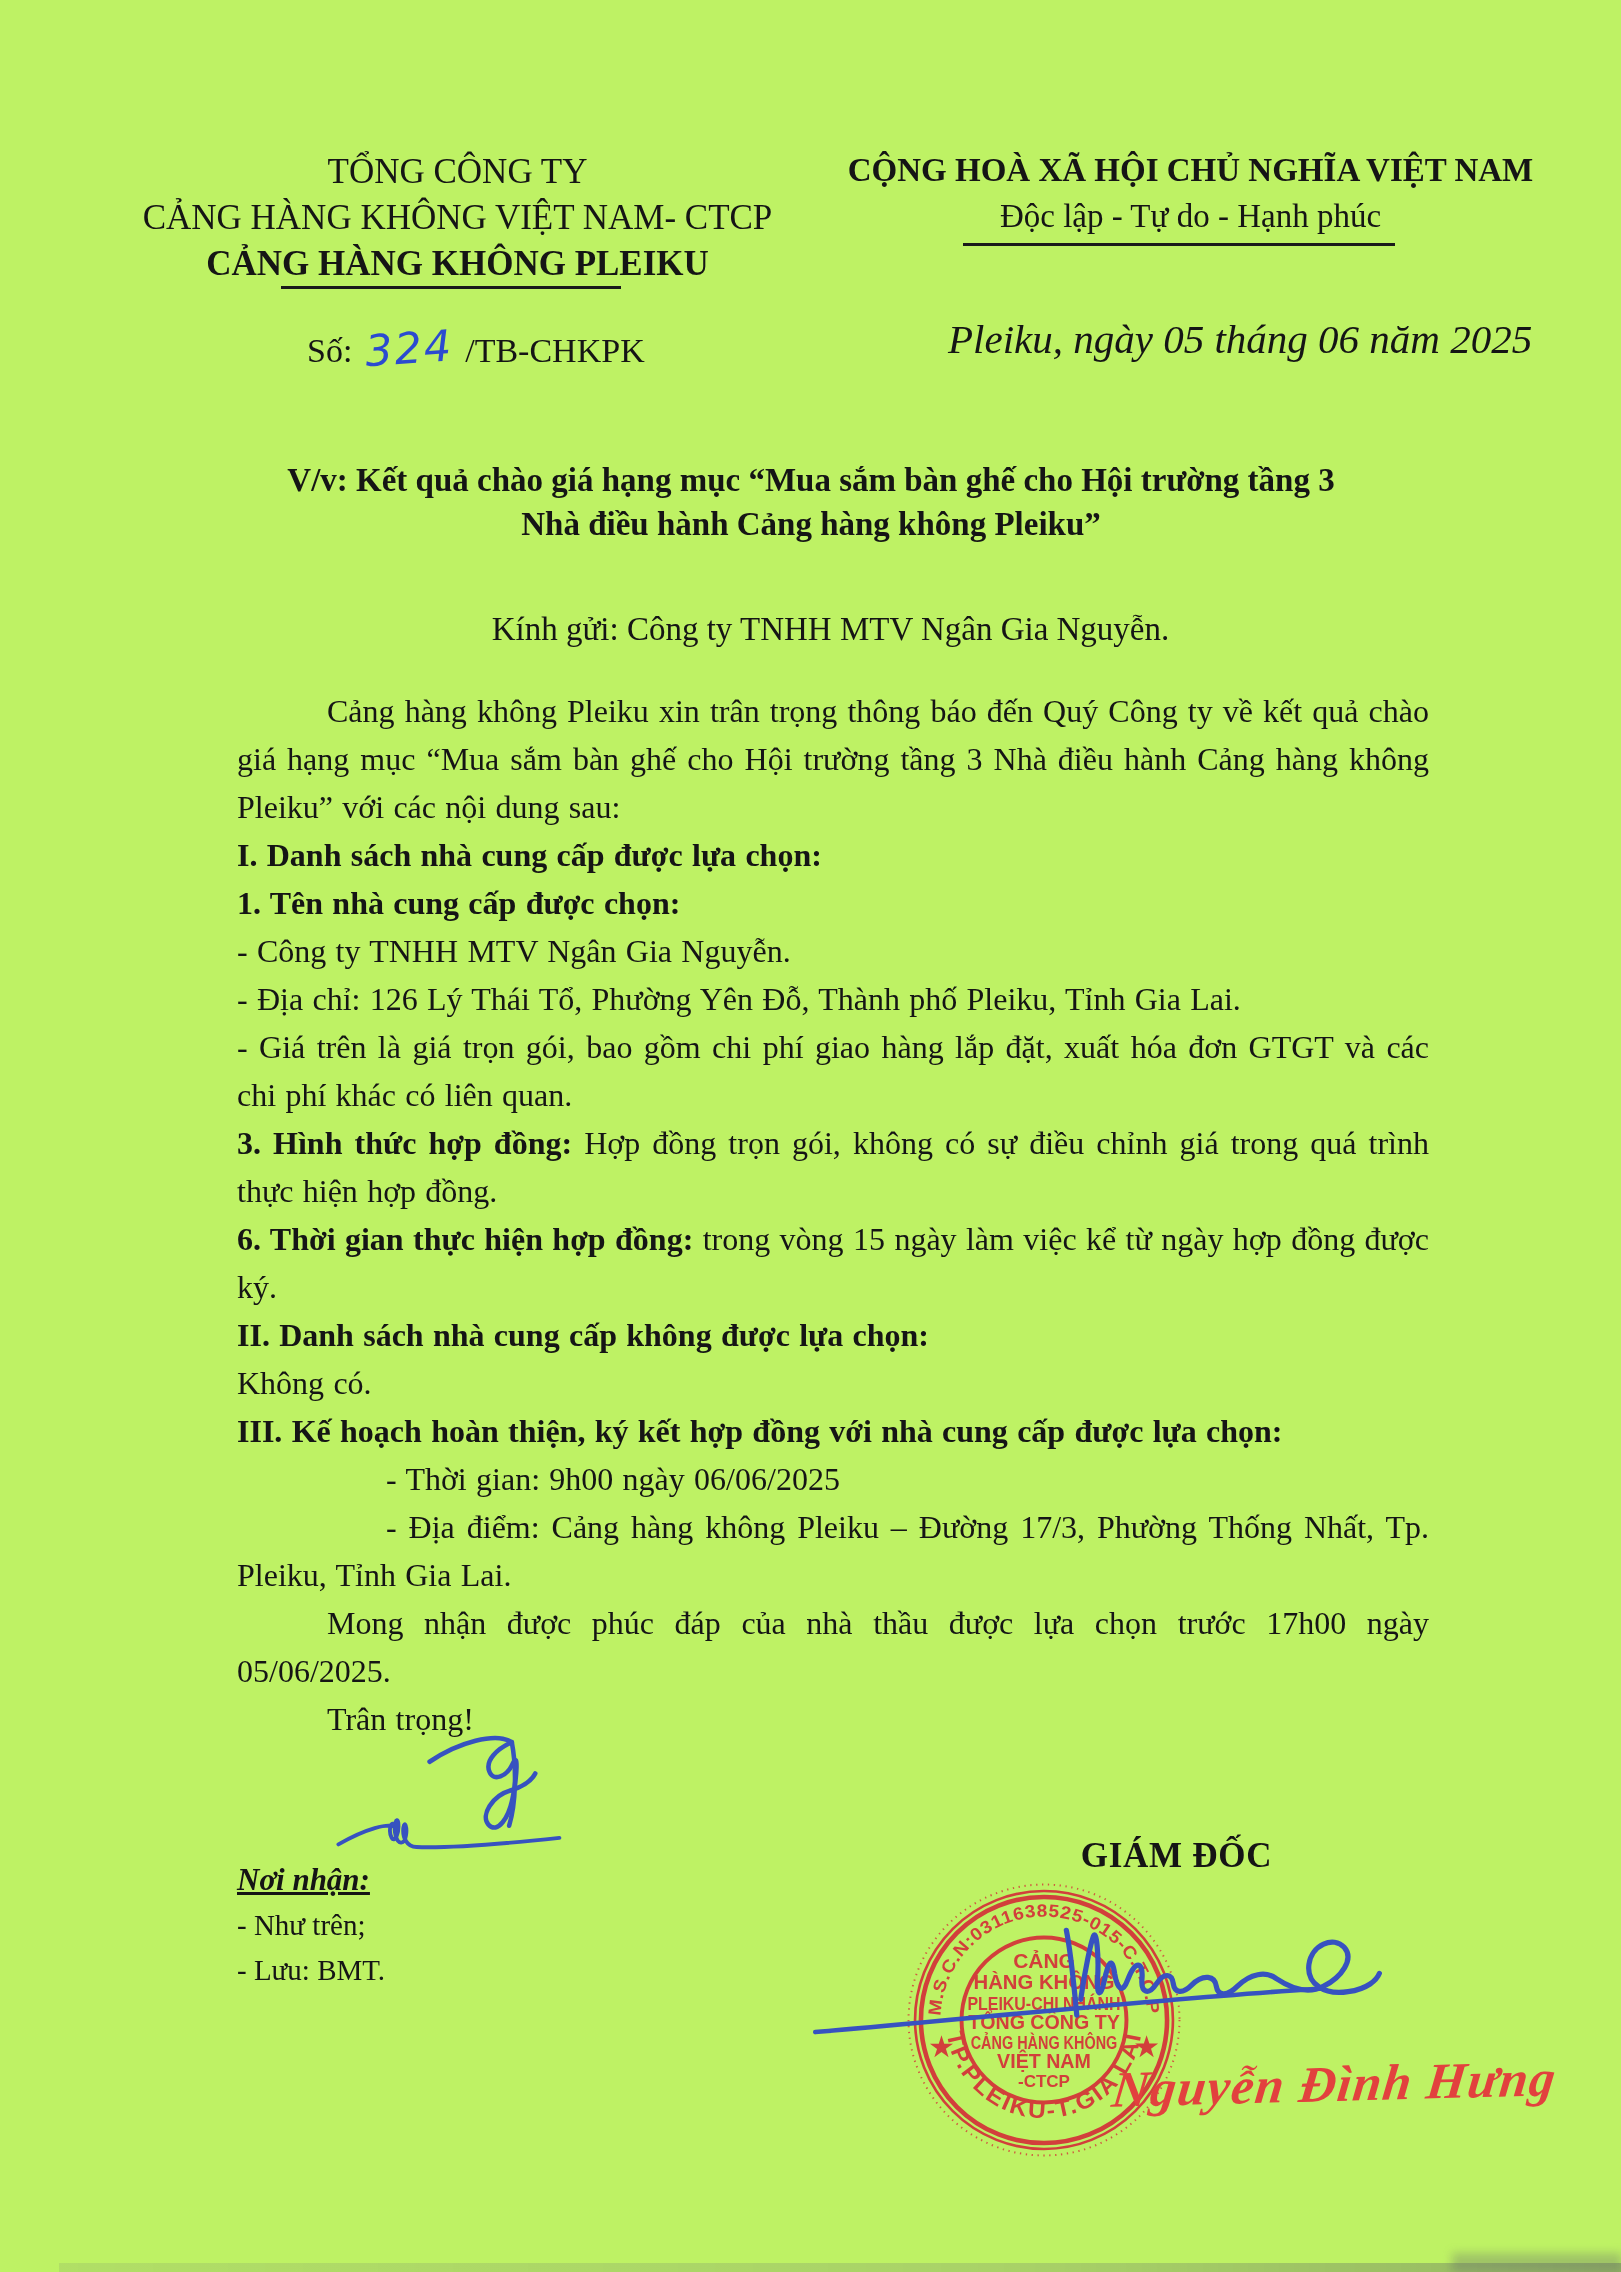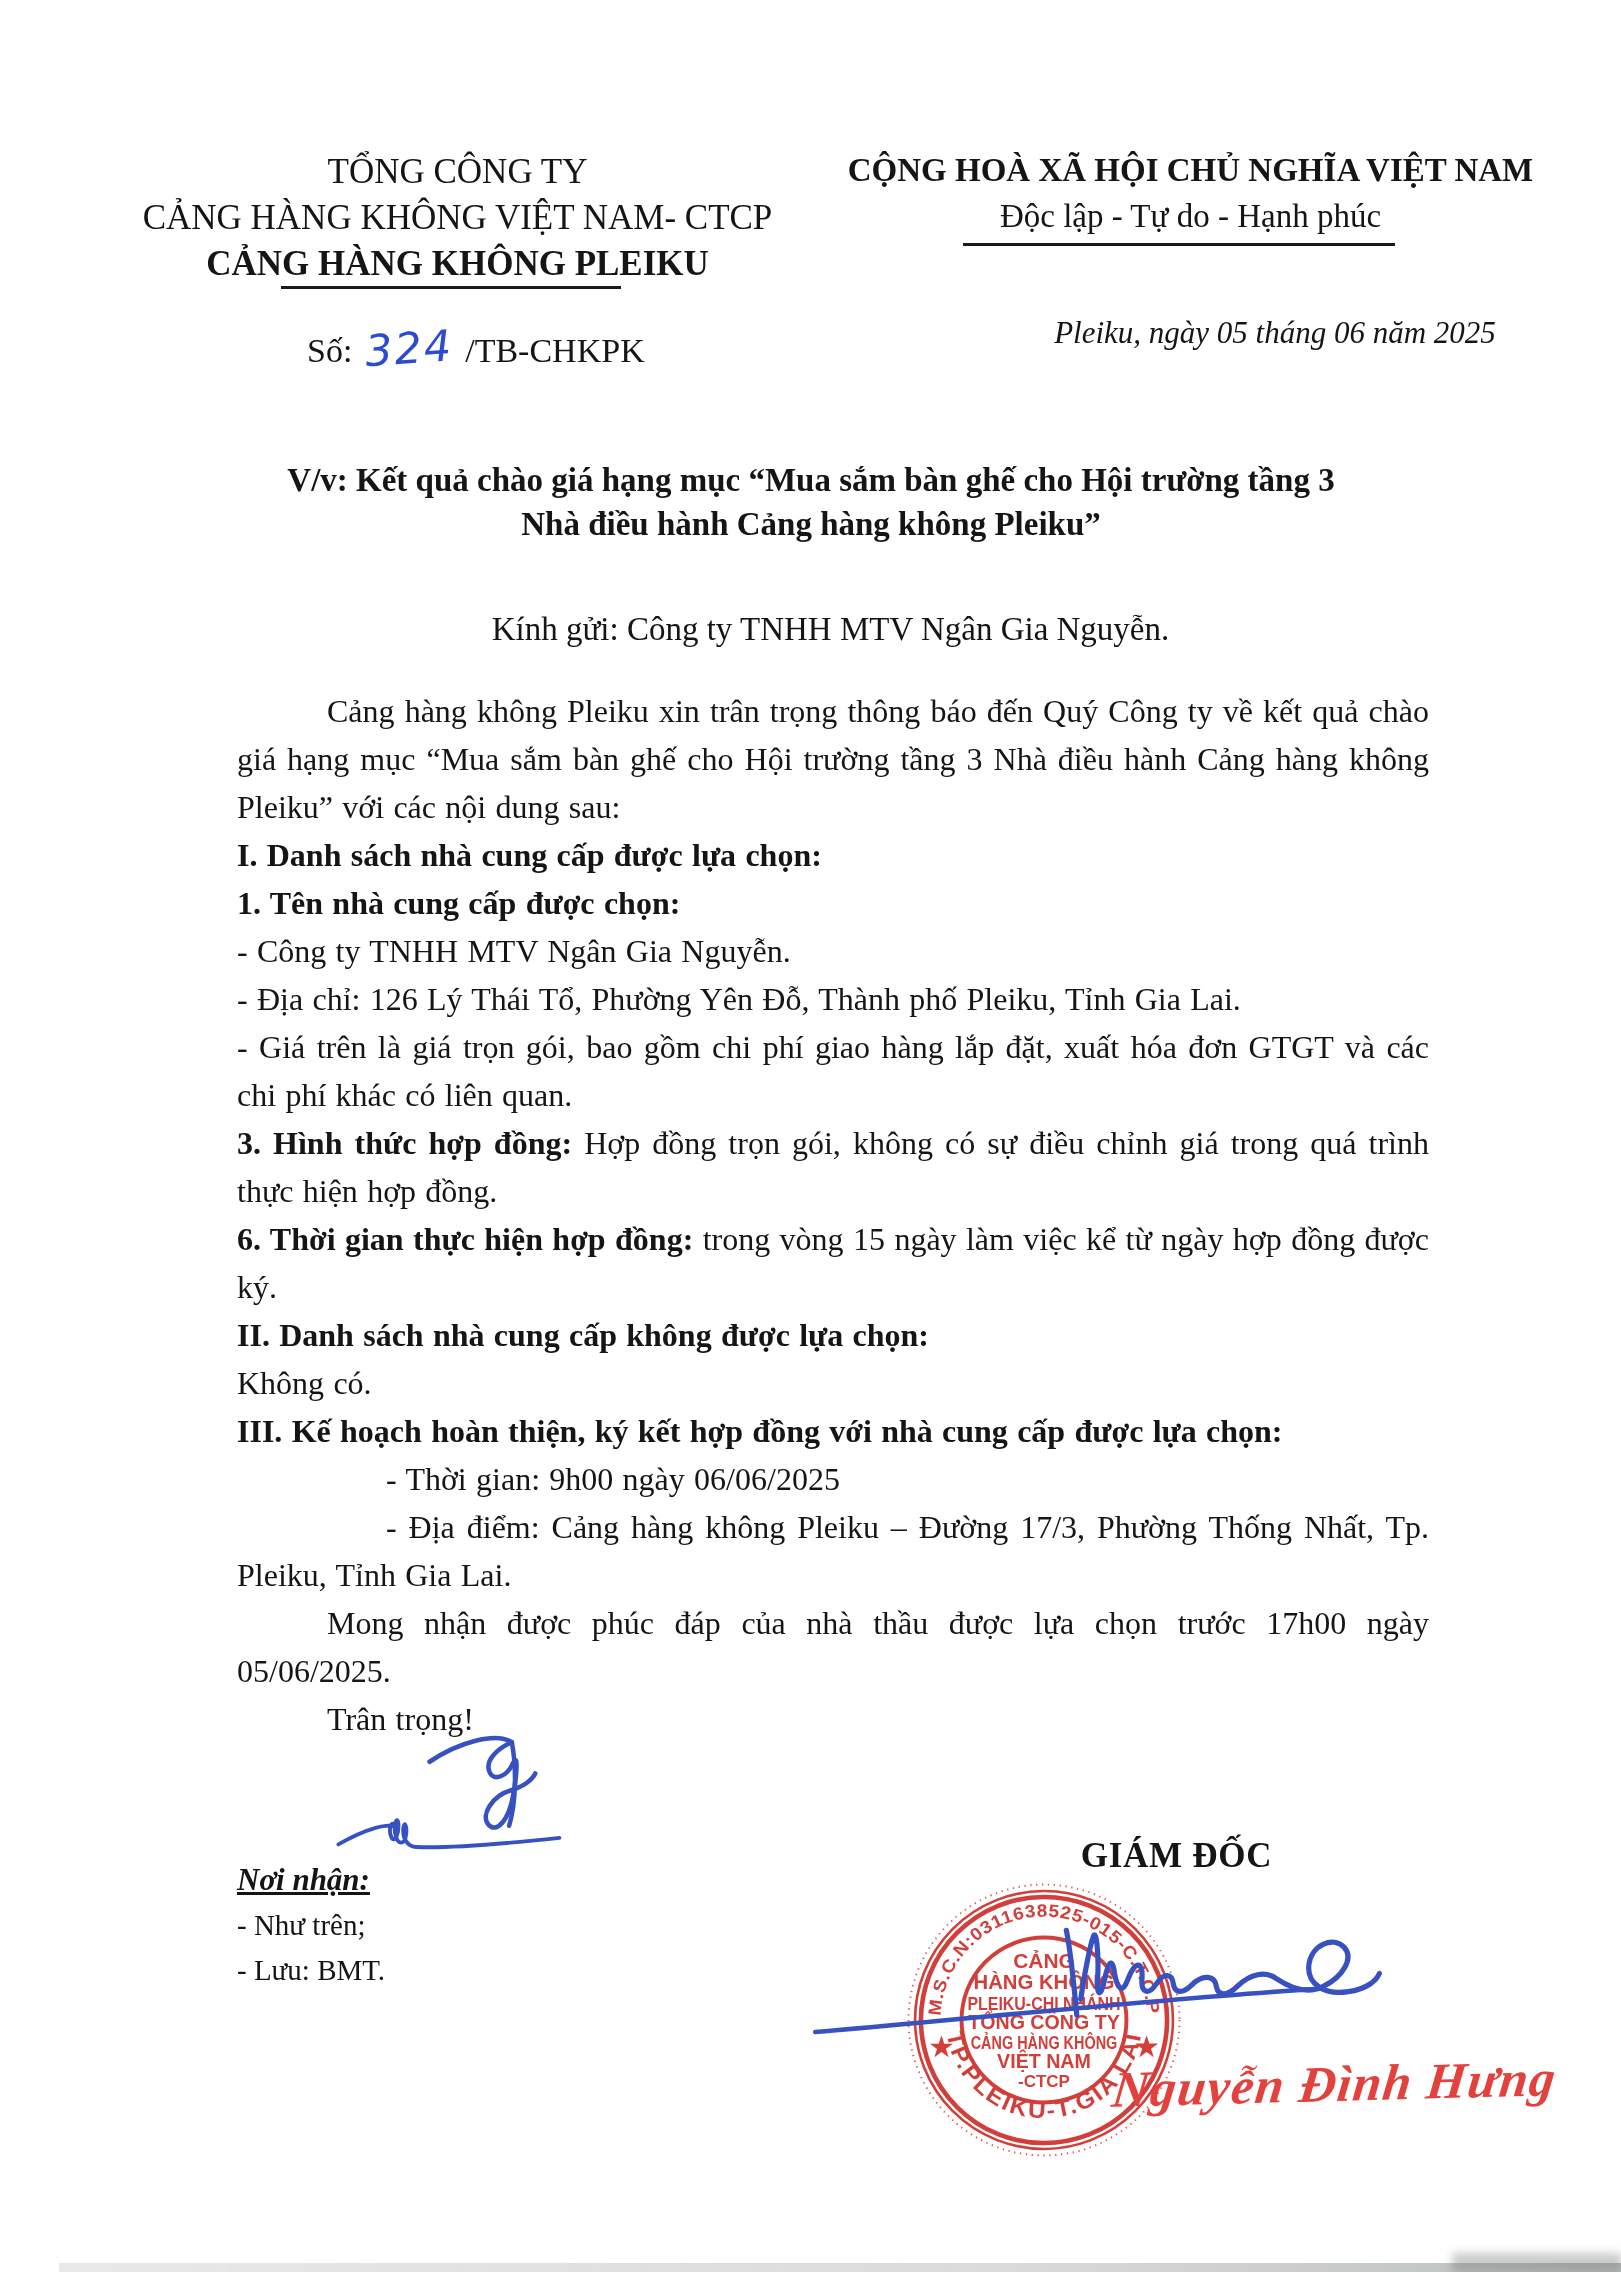--- a/index.html
+++ b/index.html
@@ -1,17 +1,17 @@
 <!DOCTYPE html>
 <html style="font-size:10.5px"><head>
 <meta charset="utf-8">
 <style>
   html,body{margin:0;padding:0;background:#e8e8e8;}
   .page{
-    position:relative; width:1622px; height:2273px; background:#ffffff;
+    position:relative; width:1622px; height:2273px; background:#bef264;
     font-family:"Liberation Serif","DejaVu Serif",serif; color:#151515;
     overflow:hidden; margin:0 auto;
   }
   .abs{position:absolute;}
   .center{text-align:center;}
   .bold{font-weight:700;}
 
   
   .hdr-left{left:111px; top:149px; width:693px;}
   .hdr-left .l{font-size:35px; line-height:46px;}
@@ -20,21 +20,21 @@
   .hdr-right .l2{font-size:33px; line-height:42px; font-weight:400; margin-top:3.9px;}
   .rule{background:#1a1a1a; height:2.6px;}
   .rule-left{left:281px; top:286px; width:340px;}
   .rule-right{left:963px; top:243px; width:432px;}
   .doc-no{left:307px; top:322px; font-size:34px; white-space:nowrap;}
   .doc-no .hand{
     font-family:"DejaVu Sans",sans-serif; font-style:italic; color:#2b4bd0;
     font-size:43px; display:inline-block; transform:rotate(-4deg) translateY(1.3px);
     letter-spacing:2px; padding:0 3.9px;
   }
-  .dateline{left:948px; top:315px; width:654px; font-size:31px; font-style:italic; text-align:center;}
+  .dateline{left:948px; top:315px; width:654px; font-size:41px; font-style:italic; }
 
   
   .title{left:157px; top:404px; width:1308px; font-size:41px; font-weight:700; letter-spacing:0.7px;}
   .subject{left:157px; top:458px; width:1308px; font-size:33px; font-weight:700; line-height:44px;}
   .salutation{left:157px; top:611px; width:1347px; font-size:33px;}
 
   
   .body-flow{left:237px; top:687px; width:1192px;}
   .bp{font-size:32px; line-height:48px; text-align:justify; margin:0; word-spacing:1.3px;}
   .ind1{text-indent:90px;}

